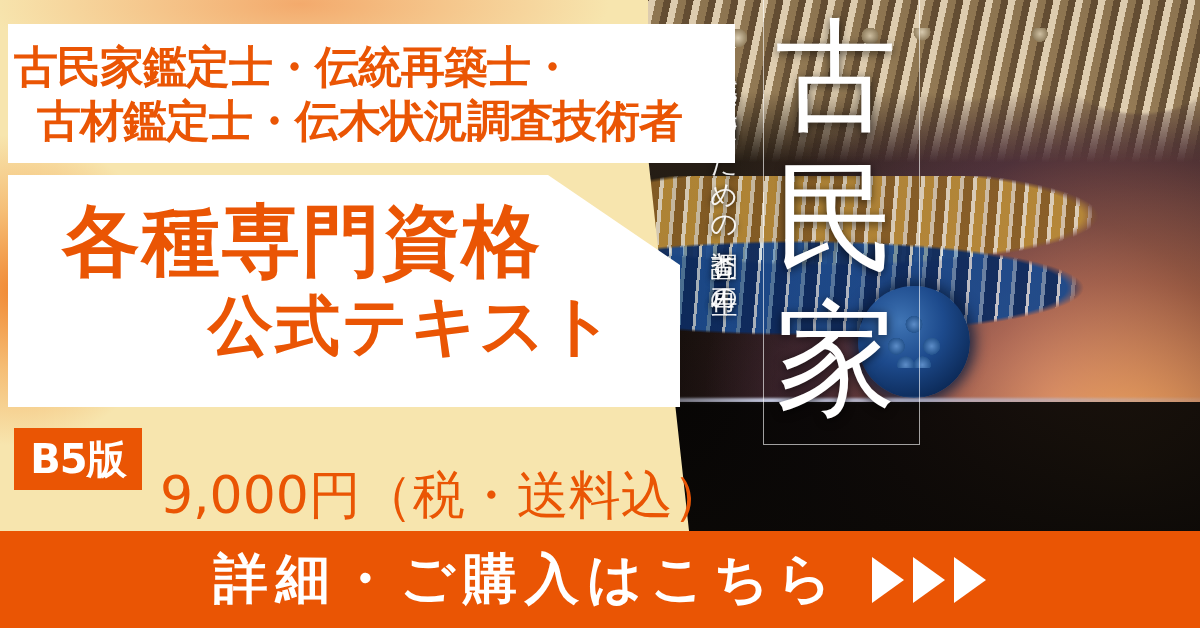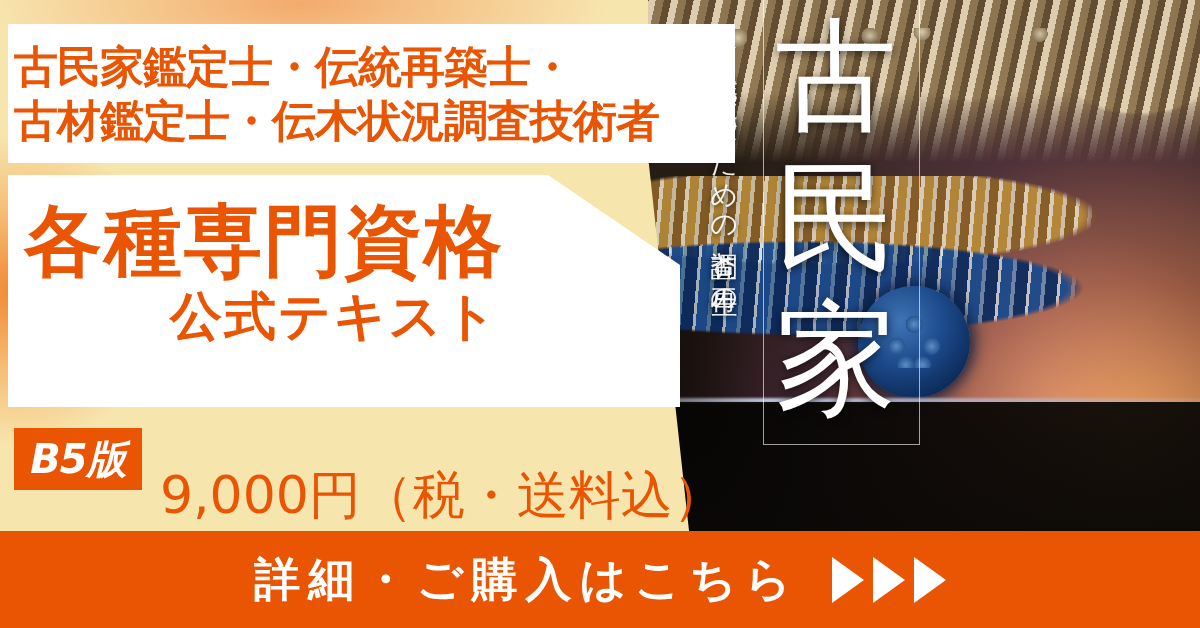--- a/index.html
+++ b/index.html
@@ -152,50 +152,50 @@
   #box-head{left:8px;top:24px;width:727px;height:139px;}
   #box-main{left:8px;top:175px;width:672px;height:232px;
     clip-path:polygon(0 0, 540px 0, 672px 90px, 672px 232px, 0 232px);}
 
   .head-line{
     position:absolute;left:14px;color:#EA5504;
     font-family:"DejaVu Sans","Liberation Sans",sans-serif;
     font-weight:700;font-size:44px;letter-spacing:-1px;white-space:nowrap;text-align:center;
   }
   #head-1{top:38px;}
-  #head-2{top:92px;}
+  #head-2{top:92px;margin-left:23px;}
 
   .main-line{
     position:absolute;color:#EA5504;
     font-family:"DejaVu Sans","Liberation Sans",sans-serif;
-    font-weight:700;white-space:nowrap;
+    font-weight:700;white-space:nowrap;margin-left:38px;
   }
   #main-1{left:24px;top:190px;font-size:78px;letter-spacing:2px;}
-  #main-2{left:170px;top:282px;font-size:52px;letter-spacing:2px;text-align:center;}
+  #main-2{left:170px;top:282px;font-size:65px;letter-spacing:2px;text-align:center;}
 
   
   #badge{
     position:absolute;left:14px;top:428px;width:128px;height:62px;
     background:#EA5504;color:#fff;
     display:flex;align-items:center;justify-content:center;
-    font-weight:700;font-size:40px;letter-spacing:-1px;font-style:italic;
+    font-weight:700;font-size:40px;letter-spacing:-1px;
   }
   #price{
     position:absolute;left:160px;top:429px;color:#EA5504;
     font-weight:400;font-size:52px;white-space:nowrap;letter-spacing:0;margin-top:32px;
   }
 
   
   #cta{
     position:absolute;left:0;top:531px;width:1200px;height:97px;
     background:#EA5504;
     display:flex;align-items:center;justify-content:center;gap:26px;
   }
   #cta-text{
-    color:#fff;font-weight:700;font-size:46px;letter-spacing:8px;white-space:nowrap;
+    color:#fff;font-weight:700;font-size:54px;letter-spacing:8px;white-space:nowrap;
     font-family:"DejaVu Sans","Liberation Sans",sans-serif;
   }
   .arrows{display:flex;align-items:center;gap:9px;margin-left:6px;}
   .arrow{
     width:0;height:0;border-top:23px solid transparent;border-bottom:23px solid transparent;
     border-left:32px solid #fff;
   }
 </style>
 </head>
 <body>

